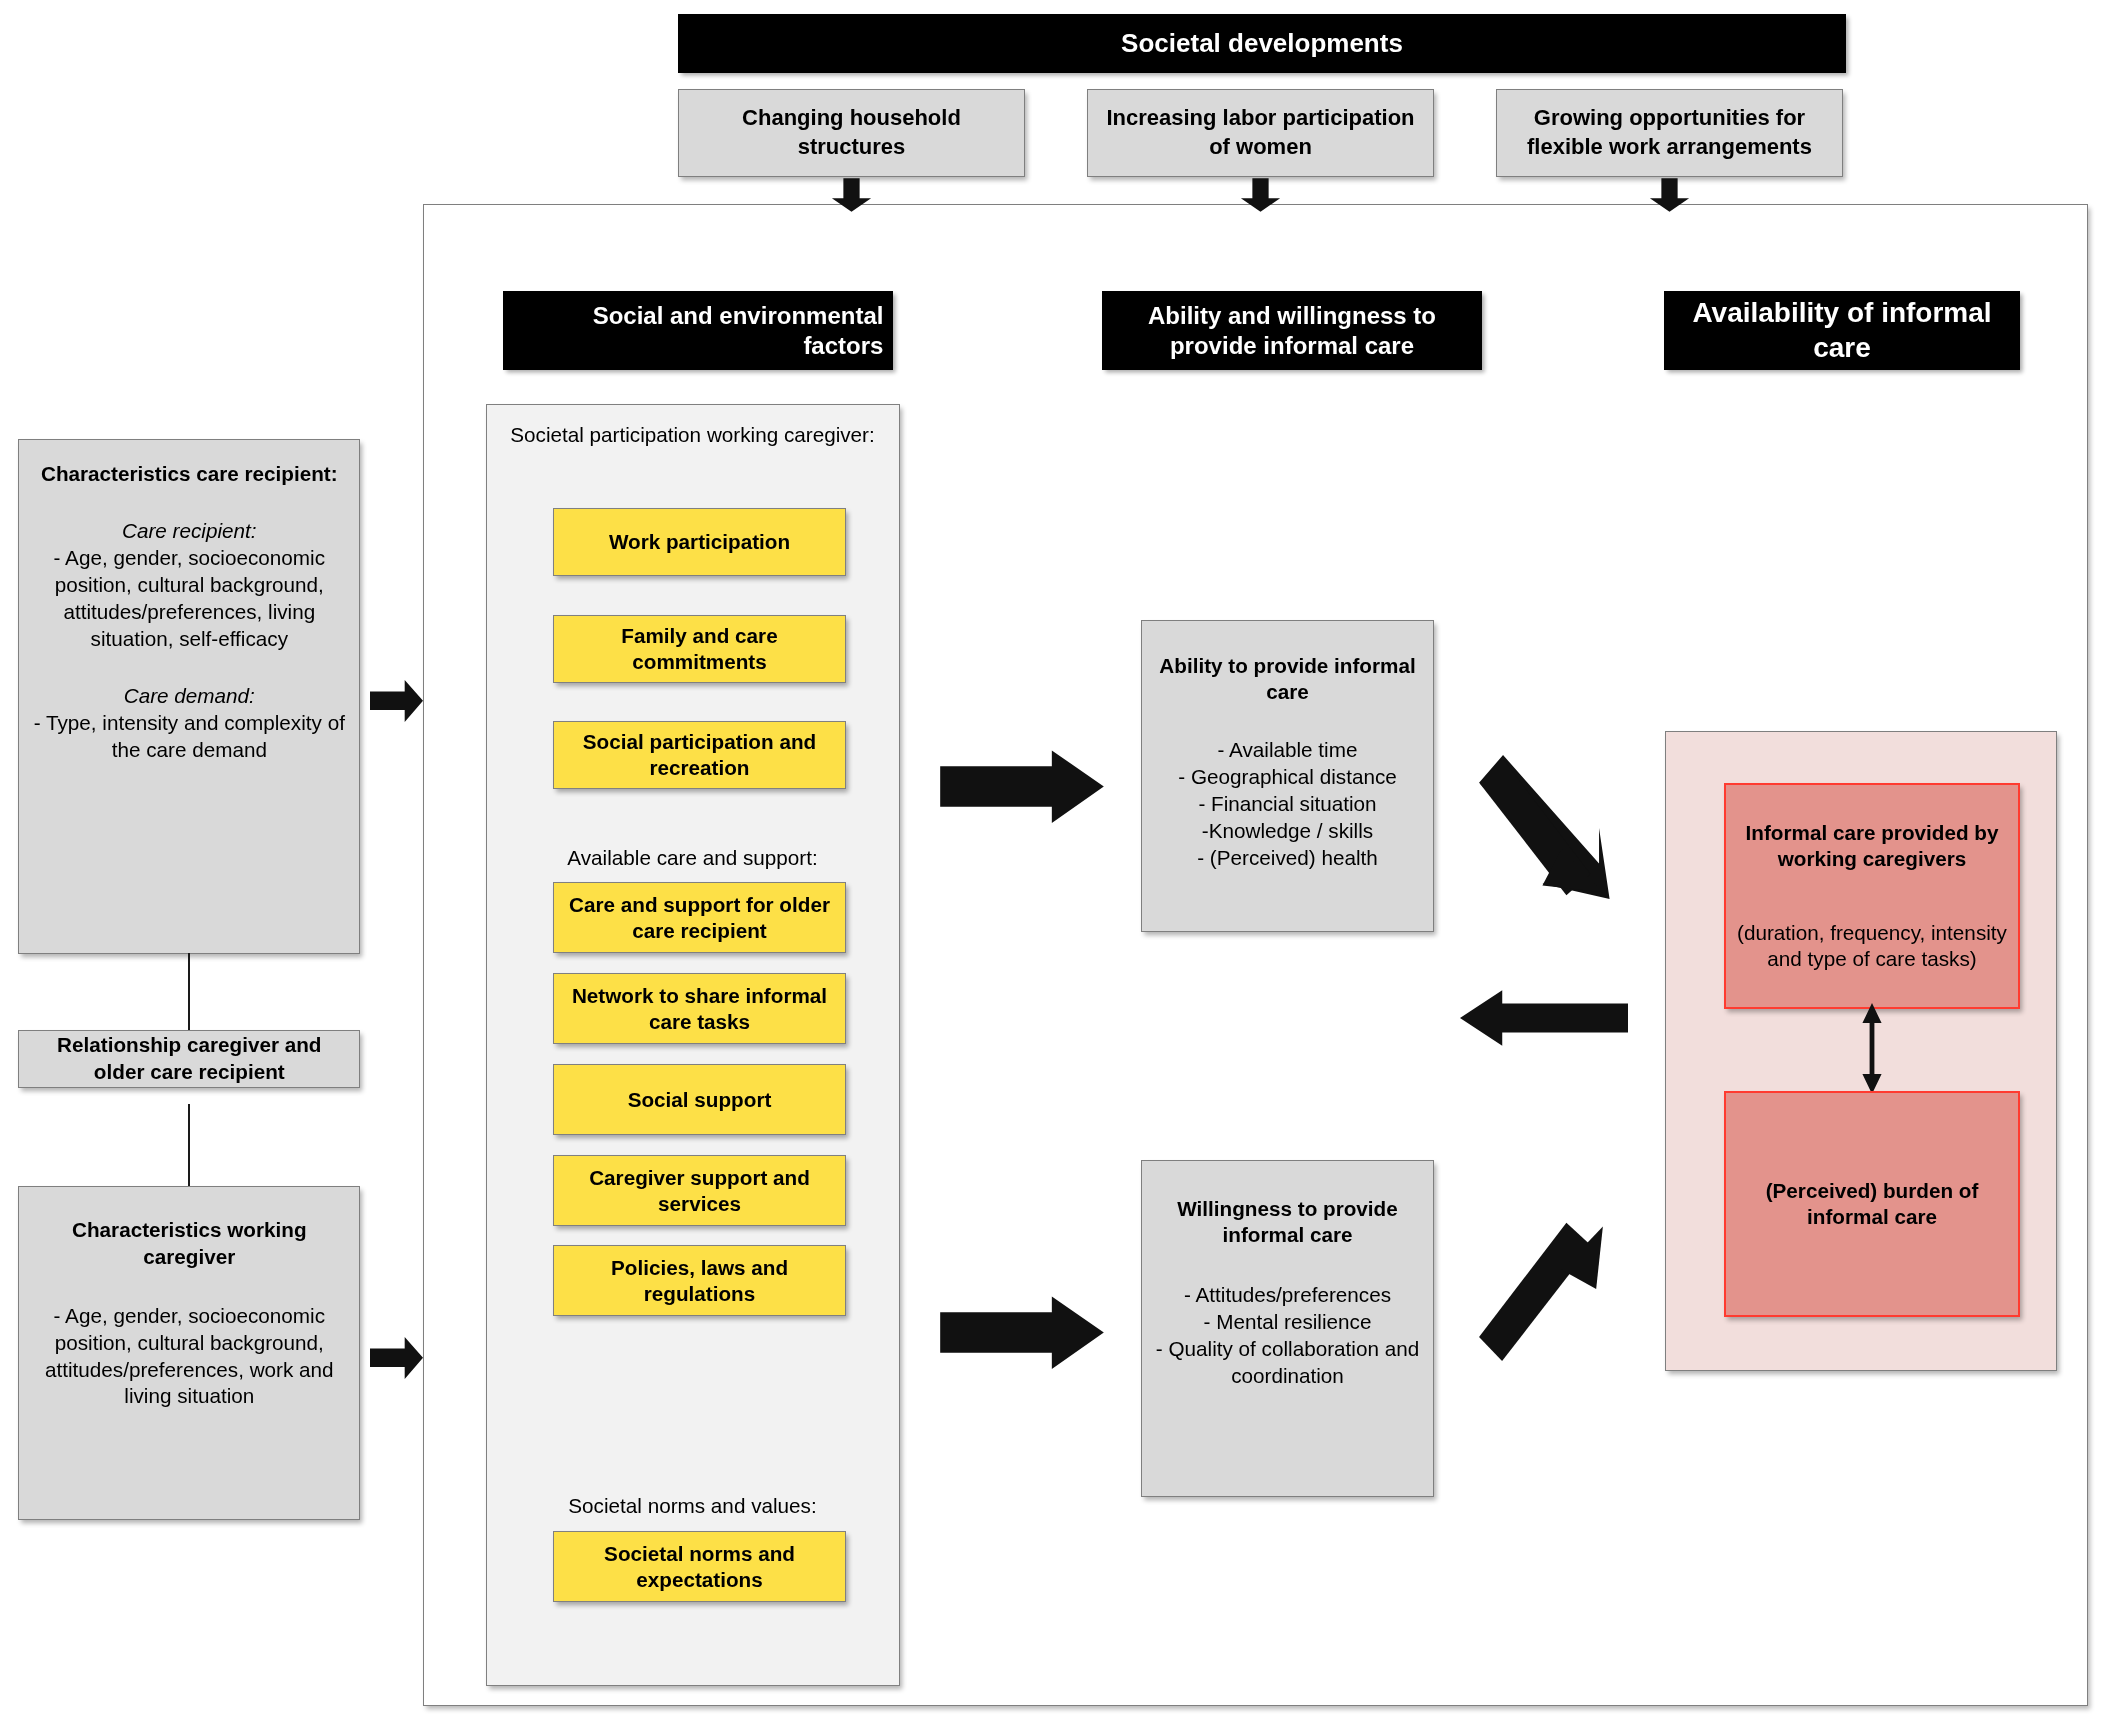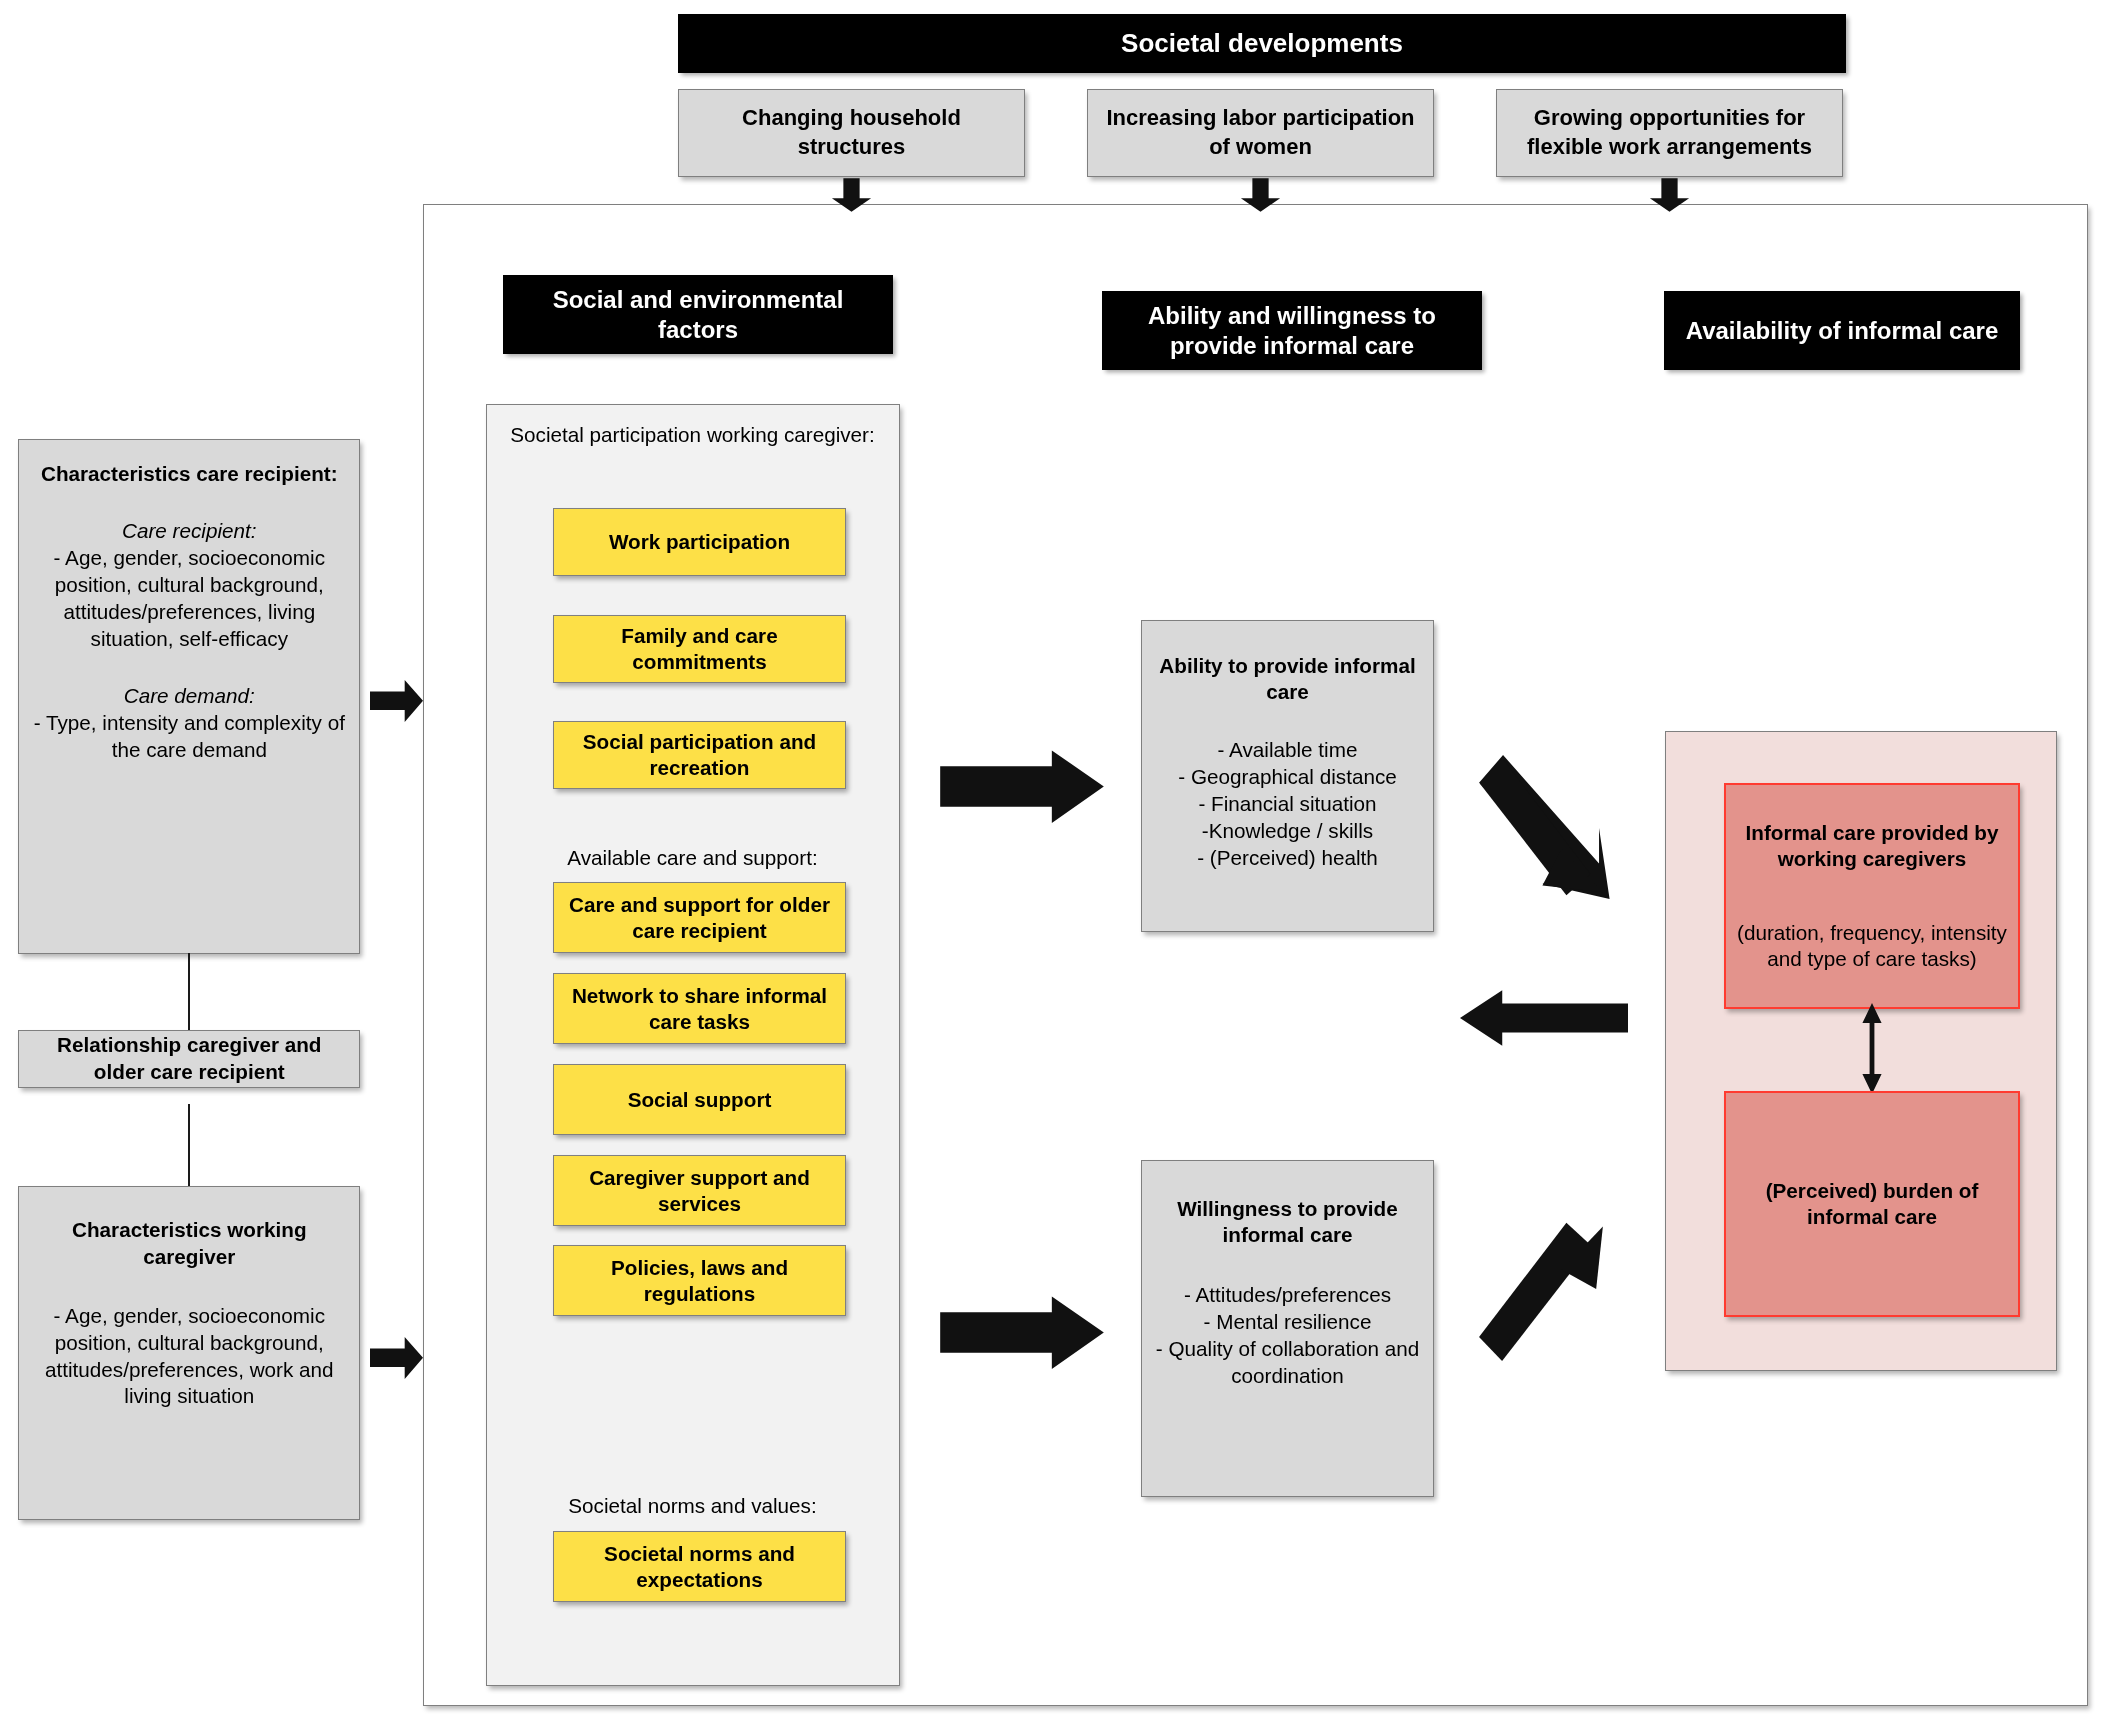--- a/index.html
+++ b/index.html
@@ -93,27 +93,27 @@
   <svg class="arrow" style="left:830px;top:178px;" width="43" height="34" viewBox="0 0 90 70">
     <path d="M28,0 H62 V42 H86 L45,70 L4,42 H28 Z" fill="#111"></path>
   </svg>
   <svg class="arrow" style="left:1239px;top:178px;" width="43" height="34" viewBox="0 0 90 70">
     <path d="M28,0 H62 V42 H86 L45,70 L4,42 H28 Z" fill="#111"></path>
   </svg>
   <svg class="arrow" style="left:1648px;top:178px;" width="43" height="34" viewBox="0 0 90 70">
     <path d="M28,0 H62 V42 H86 L45,70 L4,42 H28 Z" fill="#111"></path>
   </svg>
 
-  <div class="abs banner" style="left:503px;top:275px;width:390px;height:79px;font-size:24px;padding:0 9.6px;">
+  <div class="abs banner" style="left:503px;top:291px;width:390px;height:79px;font-size:24px;padding:0 9.6px;text-align:right;">
     <span>Social and environmental factors</span>
   </div>
   <div class="abs banner" style="left:1102px;top:291px;width:380px;height:79px;font-size:24px;padding:0 9.6px;">
     <span>Ability and willingness to provide informal care</span>
   </div>
-  <div class="abs banner" style="left:1664px;top:291px;width:356px;height:79px;font-size:24px;padding:0 9.6px;">
+  <div class="abs banner" style="left:1664px;top:291px;width:356px;height:79px;font-size:28px;padding:0 9.6px;">
     <span>Availability of informal care</span>
   </div>
 
   <div class="abs gbox" style="left:18.3px;top:439px;width:342px;height:515px;font-size:20.7px;padding:12.5px 11.5px;justify-content:flex-start;">
     <div class="t-bold" style="margin-top:8.7px;">Characteristics care recipient:</div>
     <div class="spacer"></div>
     <div class="t-ital" style="margin-top:10.6px;">Care recipient:</div>
     <div>- Age, gender, socioeconomic position, cultural background, attitudes/preferences, living situation, self-efficacy</div>
     <div class="spacer"></div>
     <div class="t-ital" style="margin-top:10.6px;">Care demand:</div>

